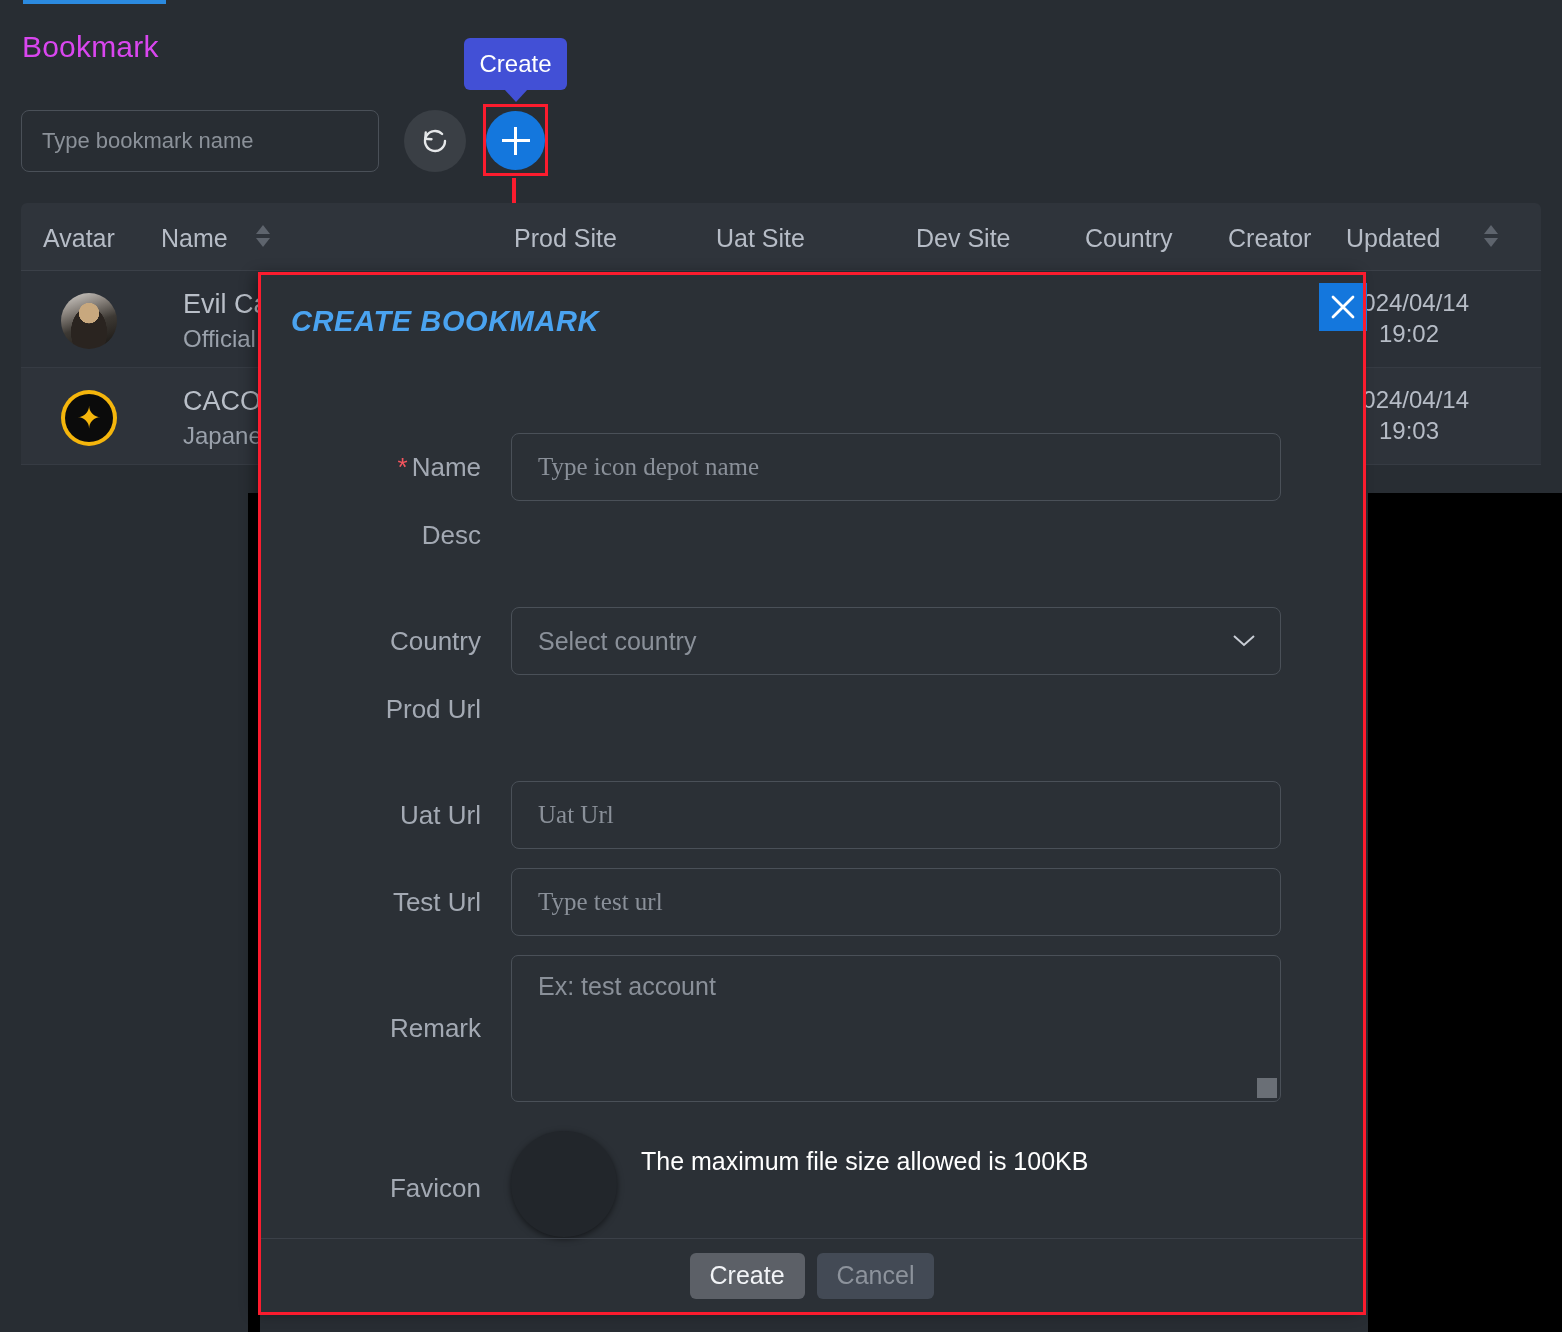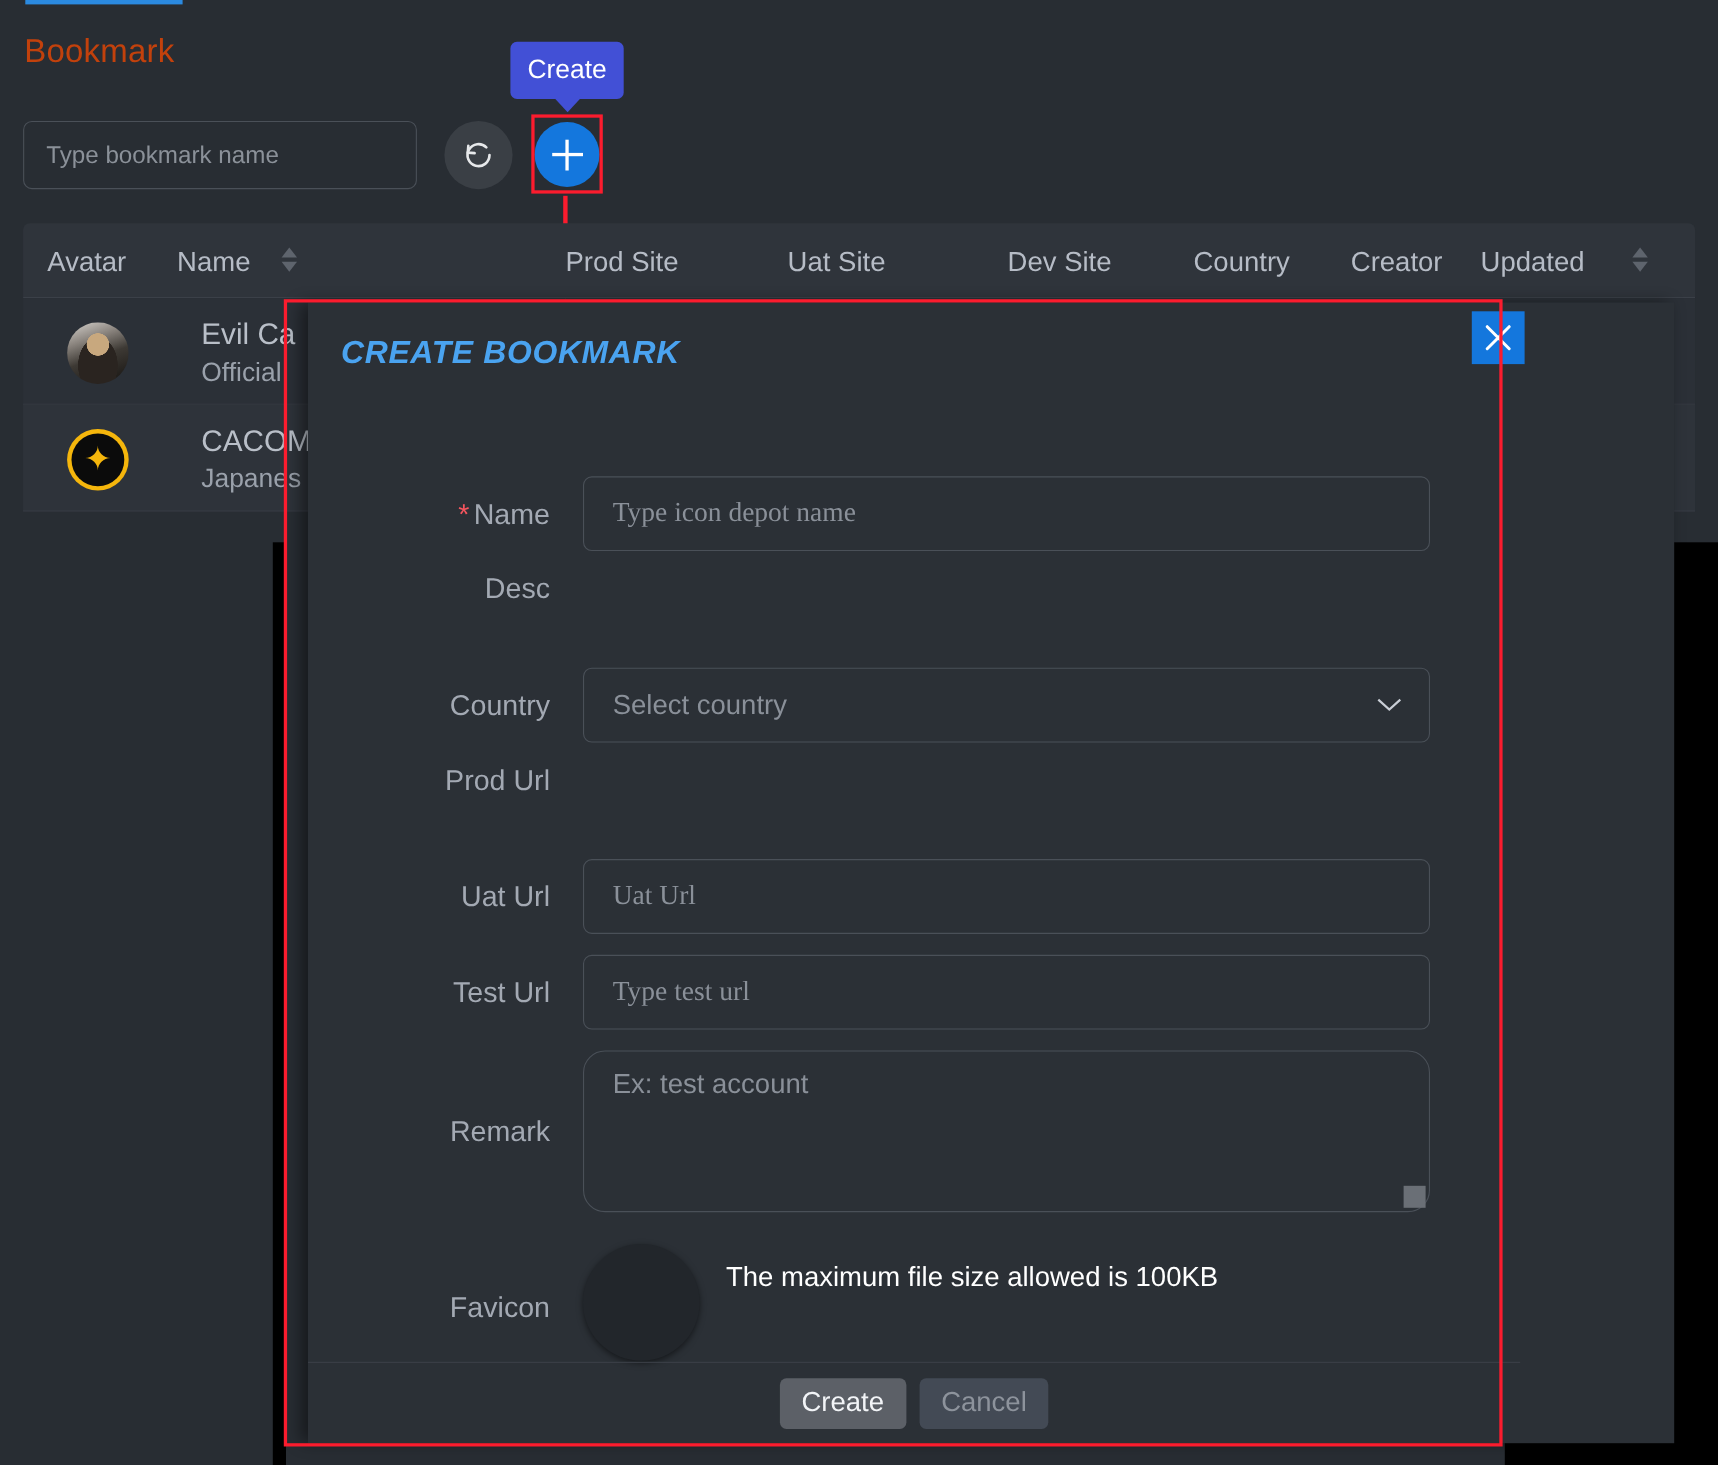--- a/index.html
+++ b/index.html
@@ -36,21 +36,21 @@
   
   .tab-indicator {
     position: absolute; left: 23px; top: 0px;
     width: 143px; height: 4px;
     background: #2b8ae0;
   }
 
   
   .page-title {
     position: absolute; left: 22px; top: 30px;
-    font-size: 30px; color: #c2410c; font-weight: 400;
+    font-size: 30px; color: #d946ef; font-weight: 400;
     letter-spacing: .2px;
   }
 
   .search-box {
     position: absolute; left: 21px; top: 110px;
     width: 358px; height: 62px;
     border: 1px solid #4a5058;
     border-radius: 8px;
     background: transparent;
     color: #c9ced6;
@@ -195,25 +195,24 @@
     position: absolute; left: 258px; top: 272px;
     width: 1108px; height: 1043px;
     border: 3px solid #fb1c2e;
     pointer-events: none;
     z-index: 40;
   }
 
   
   .modal {
     position: absolute; left: 261px; top: 275px;
-    width: 1242px; height: 1037px;
+    width: 1102px; height: 1037px;
     background: #2b3036;
     z-index: 30;
     box-shadow: -6px 0 14px rgba(0,0,0,.45);
-    margin-left: 19px;
   }
   .modal-title {
     position: absolute; left: 30px; top: 30px;
     font-size: 29px; color: #4aa3f0;
     font-style: italic; font-weight: 700;
     letter-spacing: .6px;
   }
   .modal-close {
     position: absolute; left: 1058px; top: 8px;
     width: 48px; height: 48px;
@@ -270,21 +269,21 @@
   }
 
   .ftextarea {
     position: relative;
     width: 770px; height: 147px;
   }
   .ftextarea textarea {
     width: 770px; height: 147px;
     background: transparent;
     border: 1px solid #4a5058;
-    border-radius: 20px;
+    border-radius: 7px;
     color: #c9ced6;
     font-size: 25px;
     padding: 16px 26px;
     font-family: "Liberation Sans", sans-serif;
     resize: none; outline: none;
   }
   .ftextarea textarea::placeholder { color: #8a9099; }
   .resize-grip {
     position: absolute; right: 4px; bottom: 4px;
     width: 20px; height: 20px;

